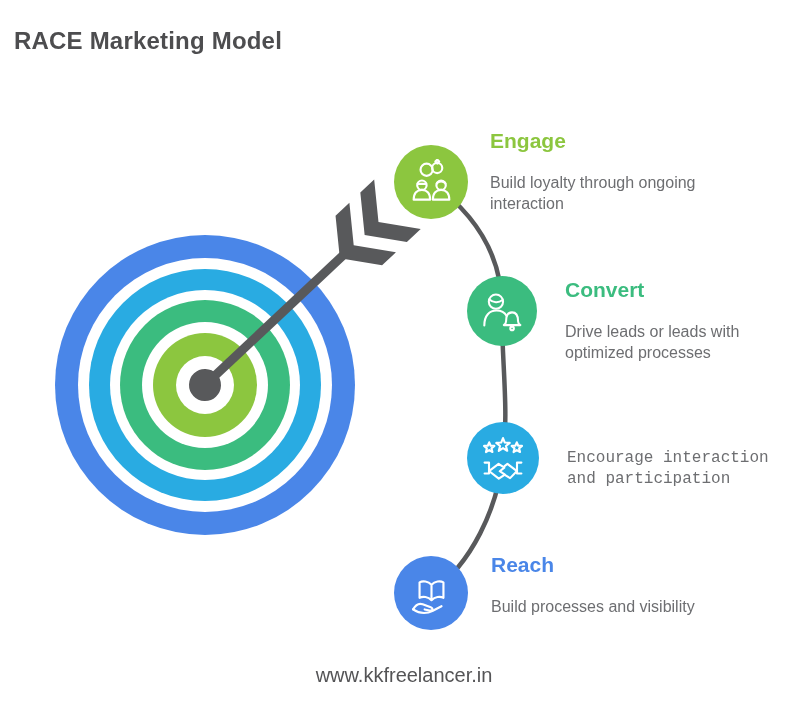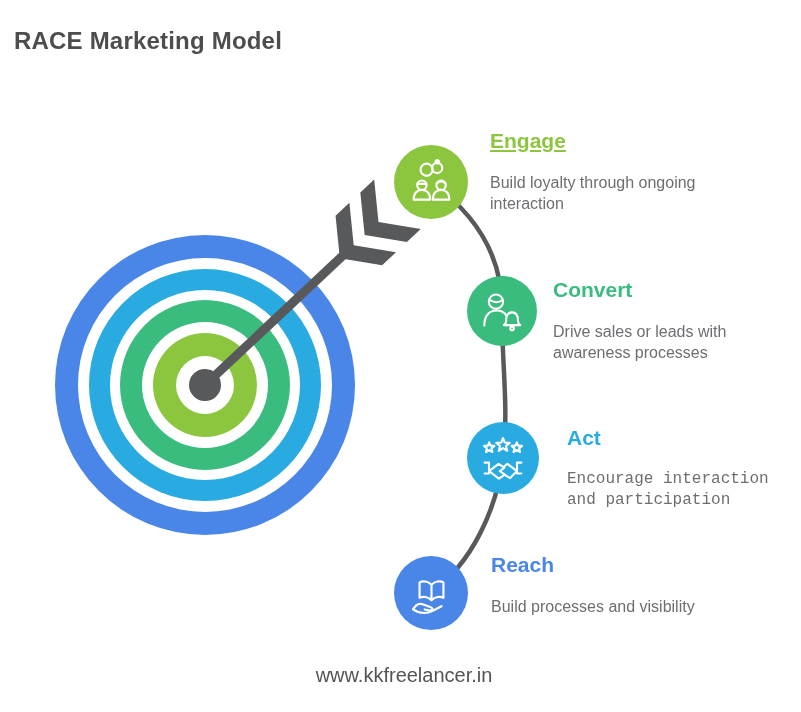--- a/index.html
+++ b/index.html
@@ -28,21 +28,21 @@
   .node-reach{left:394px;top:556px;width:74px;height:74px;}
   .node-engage svg,.node-reach svg{width:47px;height:47px;}
   .node-convert svg{width:45px;height:45px;}
   .node-act svg{width:46px;height:46px;}
   .icon-stroke{stroke:#fff;stroke-width:2.2;fill:none;stroke-linecap:round;stroke-linejoin:round;}
   .stage-text{position:absolute;}
   .stage-label{font-size:21px;font-weight:700;line-height:1;}
   .stage-desc{font-size:16px;color:#6D6E71;margin-top:21px;line-height:1.32;}
   .text-engage{left:490px;top:130px;}
   .text-engage .stage-desc{max-width:235px;}
-  .text-convert{left:553px;top:279px;}
+  .text-convert{left:565px;top:279px;}
   .text-convert .stage-desc{max-width:205px;}
   .text-act{left:567px;top:427px;}
   .text-act .stage-desc{max-width:215px;font-family:Liberation Mono, monospace;}
   .text-reach{left:491px;top:554px;}
   .text-reach .stage-desc{max-width:262px;}
   .footer{
     position:absolute;top:664px;left:0;right:12px;
     text-align:center;
     font-size:20px;color:#545456;padding-left:19px;
   }
@@ -124,31 +124,30 @@
     <svg viewBox="0 0 48 48">
       <g class="icon-stroke">
         <path d="M24 15 c-3.4 -3.6 -9 -4.2 -12.2 -2.4 v15.8 c3.2 -1.8 8.8 -1.2 12.2 2.4 c3.4 -3.6 9 -4.2 12.2 -2.4 v-15.8 c-3.2 -1.8 -8.8 -1.2 -12.2 2.4 v15.4"></path>
         <path d="M5.2 40.2 c2.6 -4.6 6.2 -6.6 9.8 -5.2 l8.2 3.1 c3 1.2 1.9 3.9 -1.3 3.2 l-4.9 -1"></path>
         <path d="M5.2 40.2 c6.2 4.2 14 4.6 20.2 1.4 l8.8 -4.6"></path>
       </g>
     </svg>
   </div>
 
   <div class="stage-text text-engage">
-    <div class="stage-label" style="color: rgb(140, 198, 63); text-decoration: underline;">Engage</div>
+    <div class="stage-label" style="color: rgb(140, 198, 63);">Engage</div>
     <div class="stage-desc">Build loyalty through ongoing interaction</div>
   </div>
 
   <div class="stage-text text-convert">
     <div class="stage-label" style="color: rgb(59, 188, 127);">Convert</div>
-    <div class="stage-desc">Drive sales or leads with awareness processes</div>
+    <div class="stage-desc">Drive leads or leads with optimized processes</div>
   </div>
 
   <div class="stage-text text-act">
-    <div class="stage-label" style="color: rgb(41, 171, 226);">Act</div>
     <div class="stage-desc">Encourage interaction and participation</div>
   </div>
 
   <div class="stage-text text-reach">
     <div class="stage-label" style="color: rgb(74, 134, 232);">Reach</div>
     <div class="stage-desc">Build processes and visibility</div>
   </div>
 
   <div class="footer">www.kkfreelancer.in</div>
 

